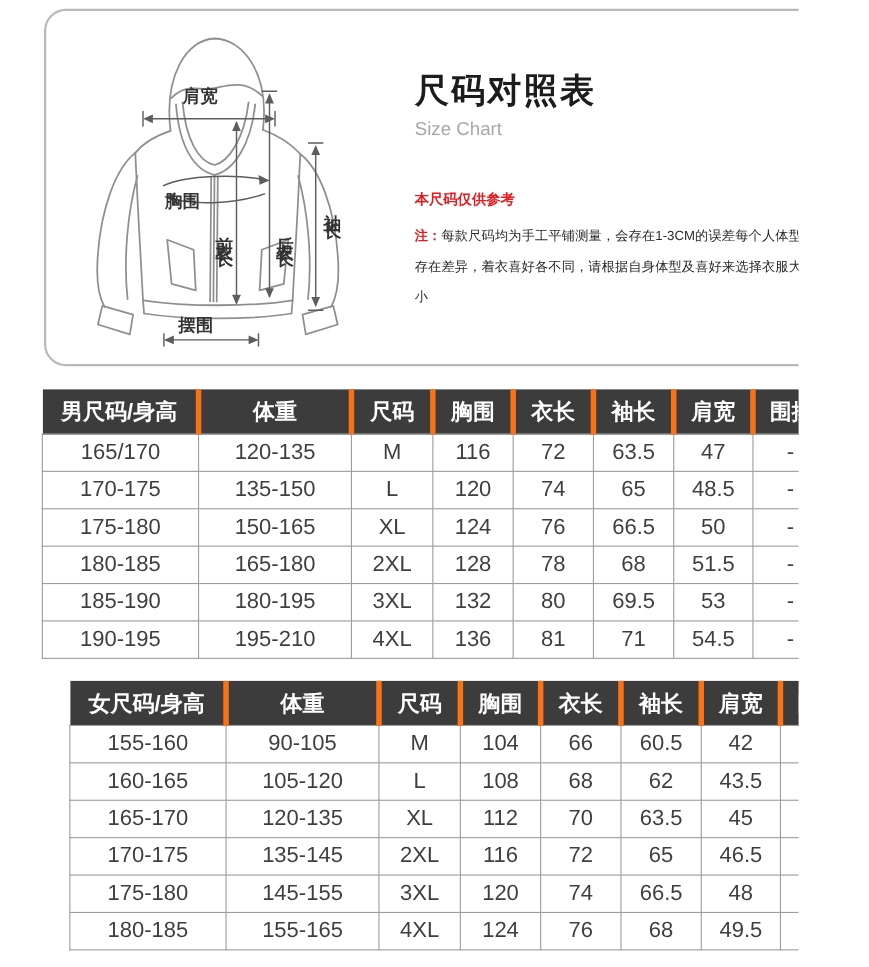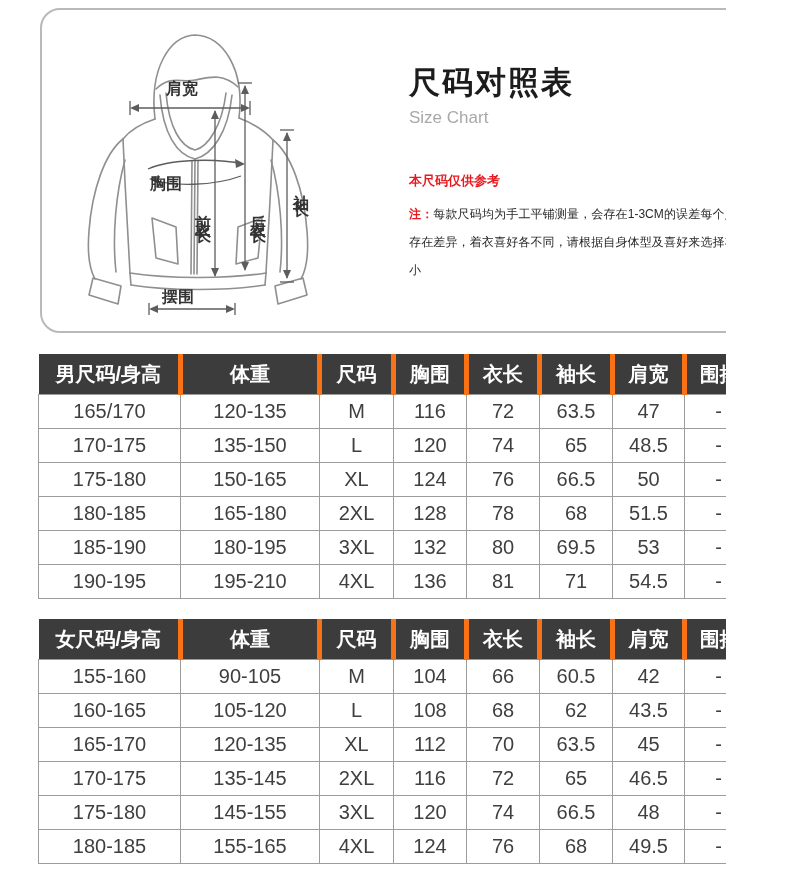--- a/index.html
+++ b/index.html
@@ -5,31 +5,31 @@
   html,body{margin:0;padding:0;background:#fff;}
   body{font-family:"Liberation Sans","DejaVu Sans",sans-serif;-webkit-font-smoothing:antialiased;}
   .page{position:relative;width:726px;height:879px;background:#fff;overflow:hidden;}
 
   
   .info-box{position:absolute;left:40px;top:8px;width:705px;height:325px;
     border:2px solid #b9b9b9;border-radius:20px;background:#fff;box-sizing:border-box;}
   .diagram{position:absolute;left:22px;top:2px;width:300px;height:315px;}
   .dlabel{position:absolute;font-size:16px;color:#333;font-weight:600;line-height:1;}
   .dlabel.v{writing-mode:vertical-rl;text-orientation:upright;letter-spacing:6px;}
-  .info-text{position:absolute;left:335px;top:56px;width:352px;margin-left:32px;}
+  .info-text{position:absolute;left:335px;top:56px;width:352px;}
   .title{margin:0;font-size:31px;letter-spacing:2px;color:#1c1c1c;font-weight:700;line-height:1.1;}
   .subtitle{margin-top:8px;font-size:17px;color:var(--subtitle-gray,#aaa);}
   .warning{margin-top:44px;font-size:13px;font-weight:700;color:var(--accent-red,#e8191f);}
   .note{margin:10px 0 0;font-size:12px;line-height:28px;color:#282828;text-align:justify;}
   .note .note-prefix{color:var(--accent-red,#e8191f);font-weight:700;}
 
   
   .tables-wrap{position:absolute;left:38px;top:354px;width:714px;}
   table.size-table{border-collapse:collapse;table-layout:fixed;width:714px;background:#fff;}
-  table.size-table + table.size-table{margin-top:20px;}
+  table.size-table + table.size-table{margin-top:20px;margin-left:25px;}
   table.size-table th{height:40px;background:var(--header-bg,#3c3c3c);color:var(--header-text,#fff);
     font-size:20px;font-weight:700;text-align:center;padding:0;border-left:5px solid #f97316;}
   table.size-table th:first-child{border-left:none;}
   table.size-table td{height:33px;border:1px solid var(--grid-line,#9c9c9c);
     font-size:20px;color:var(--body-text,#3f3f3f);text-align:center;padding:0;font-weight:400;}
 </style>
 </head>
 <body>
 
 <div class="page">

